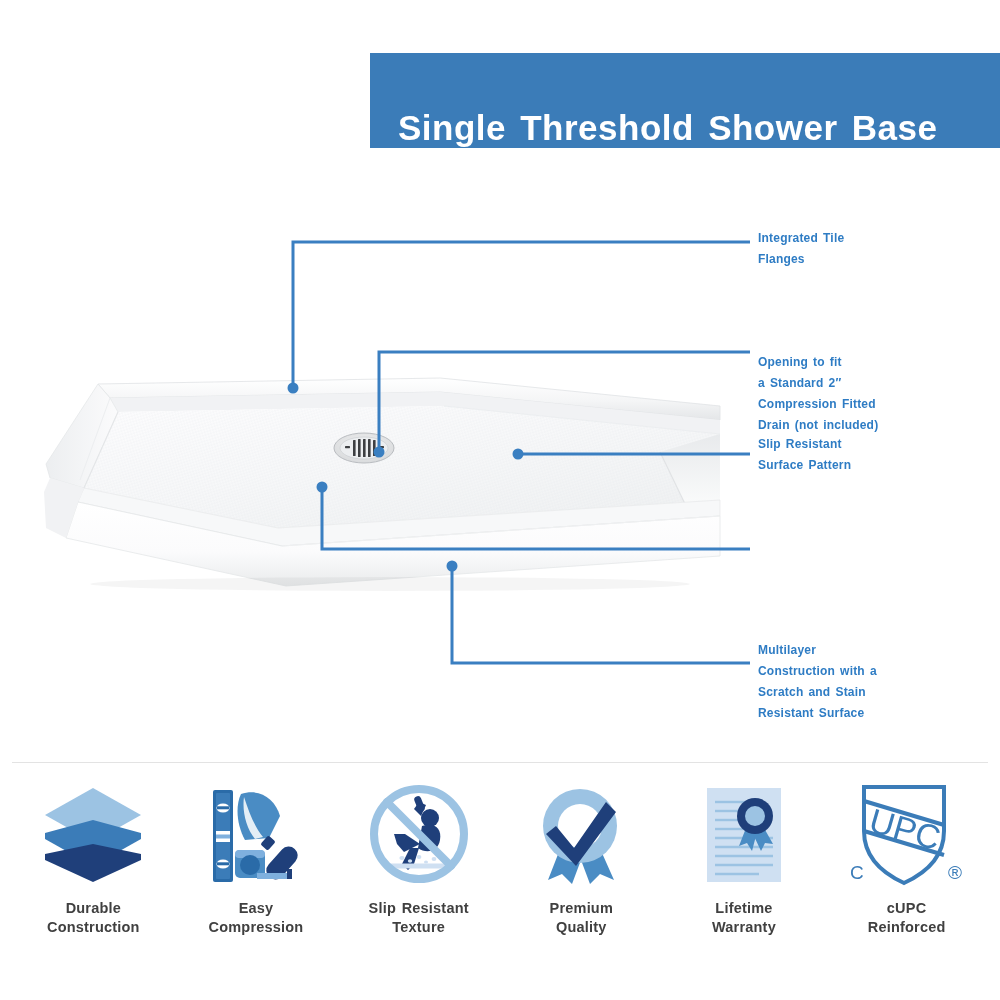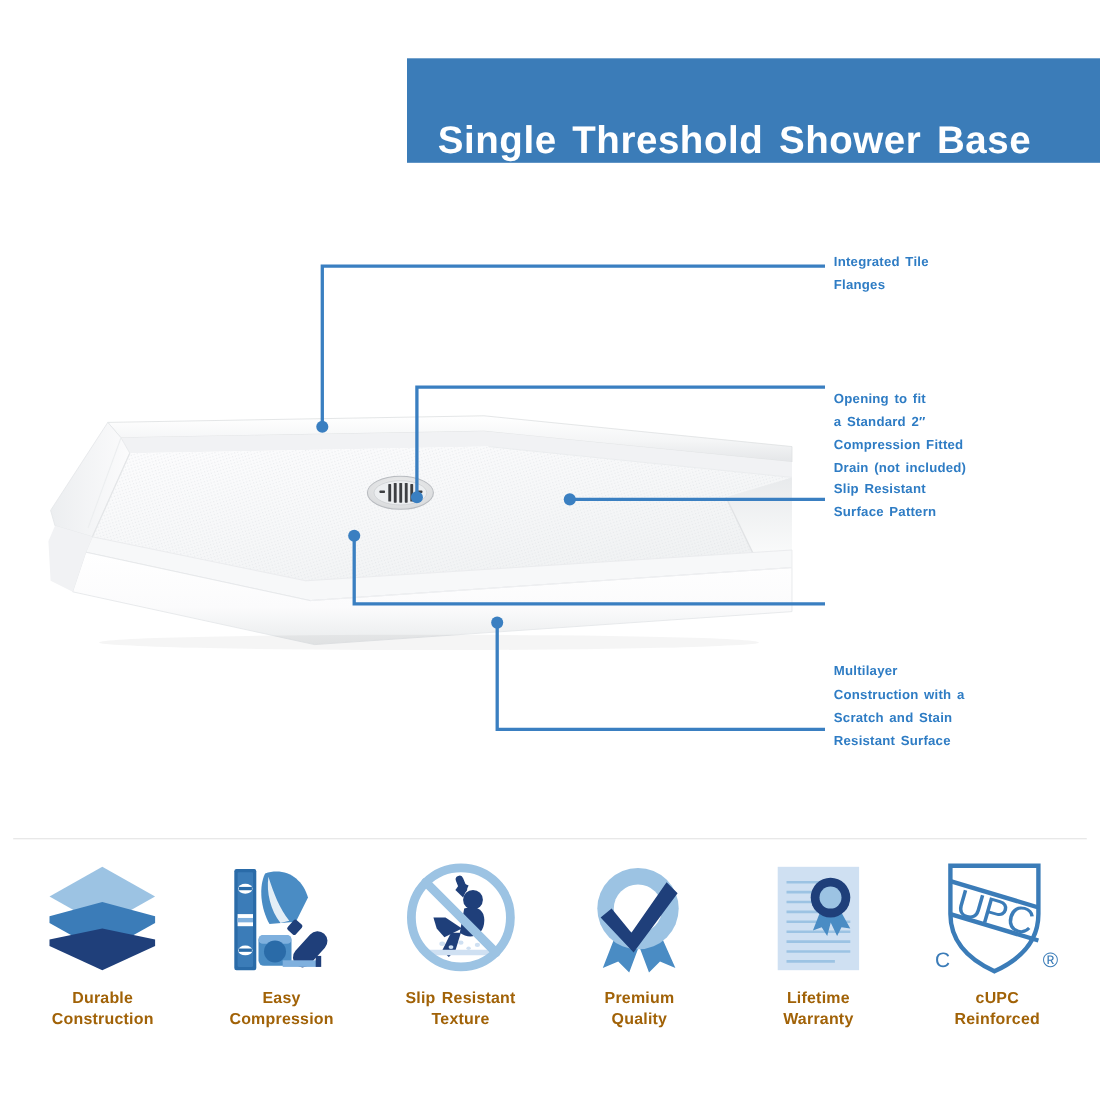--- a/index.html
+++ b/index.html
@@ -63,21 +63,21 @@
     width: 160px;
     display: flex; flex-direction: column; align-items: center;
   }
   .feature-icon {
     height: 118px; width: 130px;
     display: flex; align-items: center; justify-content: center;
   }
   .feature-label {
     margin-top: 6px;
     text-align: center;
-    color: #a16207;
+    color: #404040;
     font-size: 14.5px;
     font-weight: bold;
     line-height: 19px;
     letter-spacing: 0.2px;
     word-spacing: 1.5px;
     white-space: pre-line;
   }
 </style>
 </head>
 <body>
@@ -193,21 +193,21 @@
 
   <div class="callout" style="left:758px; top:313px;margin-top:39px;">Opening to fit
 a Standard 2″
 Compression Fitted
 Drain (not included)</div>
 
   <div class="callout" style="left:758px; top:434px;">Slip Resistant
 Surface Pattern</div>
 
 
-  <div class="callout" style="left:758px; top:600px;">Multilayer
+  <div class="callout" style="left:758px; top:640px;">Multilayer
 Construction with a
 Scratch and Stain
 Resistant Surface</div>
 
   <div class="divider"></div>
 
   <div class="features">
 
     <div class="feature">
       <div class="feature-icon">

